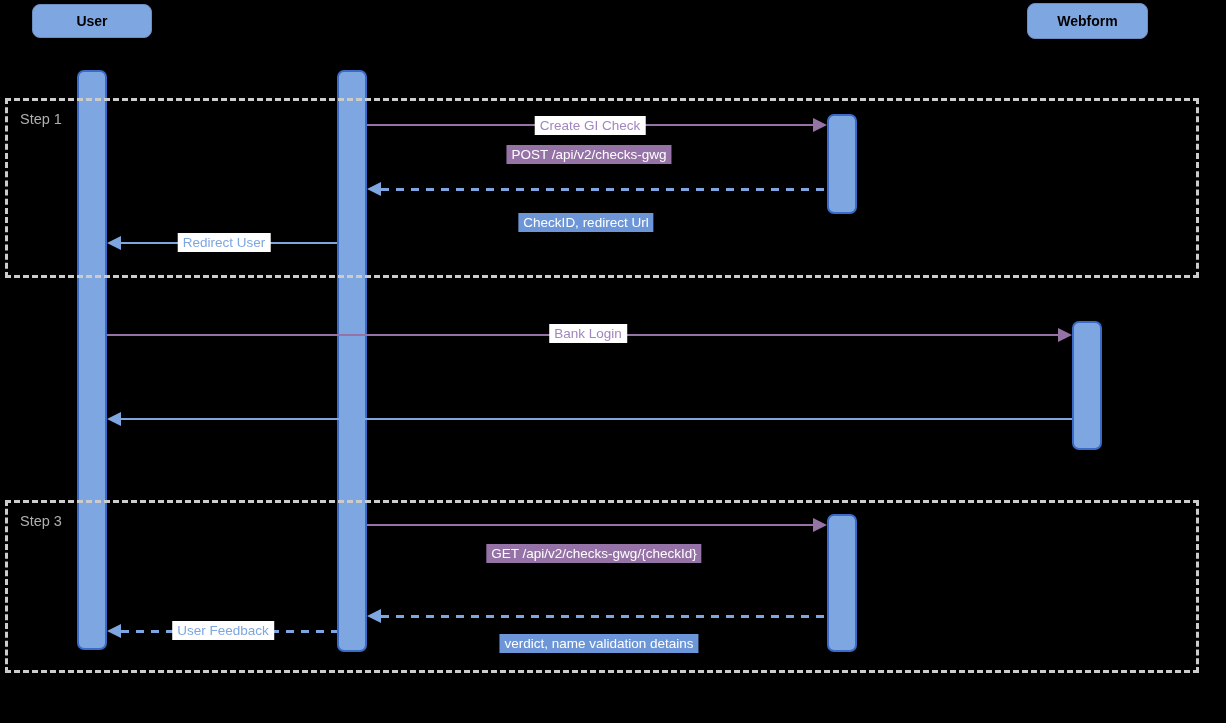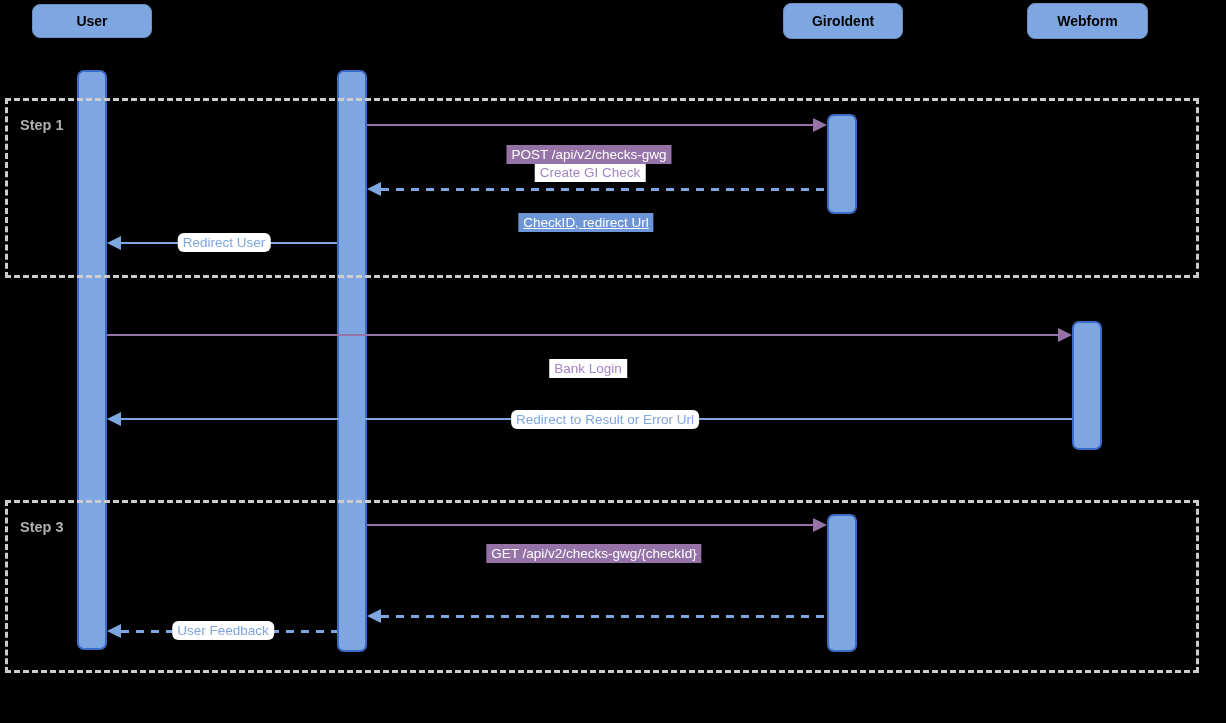--- a/index.html
+++ b/index.html
@@ -18,54 +18,53 @@
   .bar{
     position:absolute;box-sizing:border-box;
     background:var(--bar-fill);border:2px solid var(--bar-border);
     border-radius:7px;
   }
   .frame{
     position:absolute;box-sizing:border-box;
     border:3px dashed var(--frame-dash);
   }
   .step-label{
-    position:absolute;left:12px;top:16px;
-    font-weight:bold;font-size:14.5px;color:var(--step-label);
+    position:absolute;left:12px;top:10px;
+    font-weight:normal;font-size:14.5px;color:var(--step-label);
   }
   .line{position:absolute;height:2px;}
   .line.purple{background:var(--purple-line);}
   .line.blue{background:var(--blue-line);}
   .dashline{
     position:absolute;height:3px;
     background-image:repeating-linear-gradient(90deg,var(--blue-line) 0,var(--blue-line) 8px,transparent 8px,transparent 15px);
   }
   .ah{position:absolute;width:0;height:0;border-top:7px solid transparent;border-bottom:7px solid transparent;}
   .ah.right.purple{border-left:14px solid var(--purple-line);}
   .ah.left.blue{border-right:14px solid var(--blue-line);}
   .lbl{
     position:absolute;transform:translateX(-50%);
     font-size:13.5px;line-height:17px;padding:1px 5px;white-space:nowrap;
   }
   .lbl.on-white{background:var(--label-bg);}
-  .lbl.txt-purple{color:var(--purple-text);margin-top:47px;}
-  .lbl.txt-blue{color:var(--blue-text);border-radius:6px;}
+  .lbl.txt-purple{color:var(--purple-text);}
+  .lbl.txt-blue{color:var(--blue-text);}
   .lbl.bg-purple{background:var(--purple-label-bg);color:#fff;}
-  .lbl.bg-blue{background:var(--blue-label-bg);color:#fff;text-decoration:underline;}
+  .lbl.bg-blue{background:var(--blue-label-bg);color:#fff;}
   .note{
     position:absolute;font-size:9.5px;line-height:13.8px;color:var(--note-text);
   }
   .note span{display:block;}
 </style>
 </head>
 <body>
 
 <div id="canvas">
 
   <div class="actor" style="left:32px;top:4px;width:120px;height:34px">User</div>
-  <div class="actor" style="left:783px;top:3px;width:120px;height:36px">GiroIdent</div>
   <div class="actor" style="left:1027px;top:3px;width:121px;height:36px">Webform</div>
 
   <div class="bar" style="left:77px;top:70px;width:30px;height:580px"></div>
   <div class="bar" style="left:337px;top:70px;width:30px;height:582px"></div>
   <div class="bar" style="left:827px;top:114px;width:30px;height:100px"></div>
   <div class="bar" style="left:1072px;top:321px;width:30px;height:129px"></div>
   <div class="bar" style="left:827px;top:514px;width:30px;height:138px"></div>
 
   <div class="frame" style="left:5px;top:98px;width:1194px;height:180px">
     <div class="step-label">Step 1</div>
@@ -82,31 +81,31 @@
   <div class="dashline" style="left:381px;top:188px;width:446px"></div>
   <div class="ah left blue" style="left:367px;top:182px"></div>
   <div class="lbl bg-blue" style="left:586px;top:213px">CheckID, redirect Url</div>
 
   <div class="line blue" style="left:121px;top:242px;width:216px"></div>
   <div class="ah left blue" style="left:107px;top:236px"></div>
   <div class="lbl on-white txt-blue" style="left:224px;top:233px">Redirect User</div>
 
   <div class="line purple" style="left:107px;top:334px;width:951px"></div>
   <div class="ah right purple" style="left:1058px;top:328px"></div>
-  <div class="lbl on-white txt-purple" style="left:588px;top:312px">Bank Login</div>
+  <div class="lbl on-white txt-purple" style="left:588px;top:324px">Bank Login</div>
 
 
   <div class="line blue" style="left:121px;top:418px;width:951px"></div>
   <div class="ah left blue" style="left:107px;top:412px"></div>
-  <div class="lbl on-white txt-blue" style="left:605px;top:410px">Redirect to Result  or Error Url</div>
 
   <div class="line purple" style="left:367px;top:524px;width:446px"></div>
   <div class="ah right purple" style="left:813px;top:518px"></div>
   <div class="lbl bg-purple" style="left:594px;top:544px">GET /api/v2/checks-gwg/{checkId}</div>
 
   <div class="dashline" style="left:381px;top:615px;width:446px"></div>
   <div class="ah left blue" style="left:367px;top:609px"></div>
+  <div class="lbl bg-blue" style="left:599px;top:634px">verdict, name validation detains</div>
 
   <div class="dashline" style="left:121px;top:630px;width:216px"></div>
   <div class="ah left blue" style="left:107px;top:624px"></div>
   <div class="lbl on-white txt-blue" style="left:223px;top:621px">User Feedback</div>
 
 </div>
 
 </body></html>

